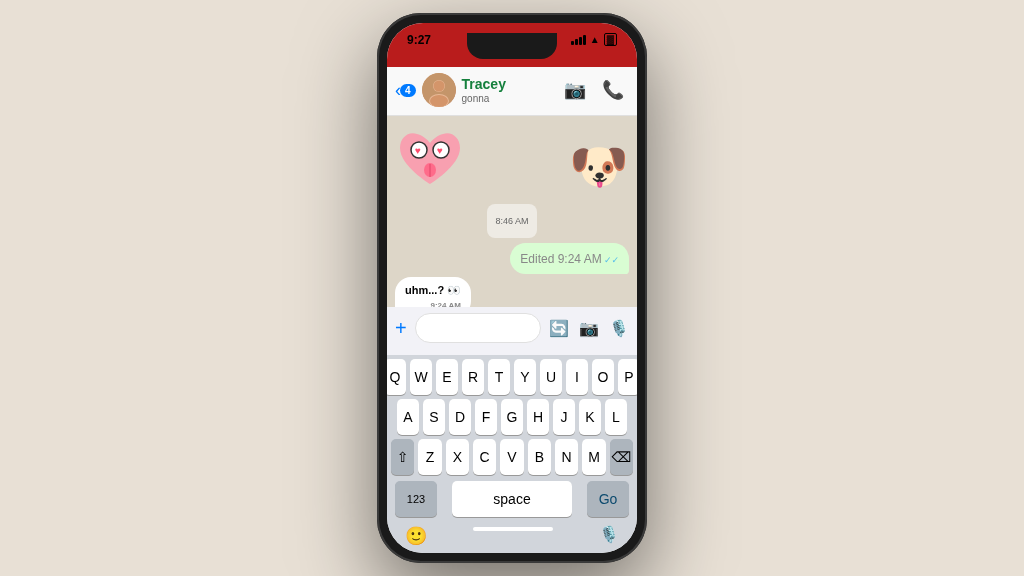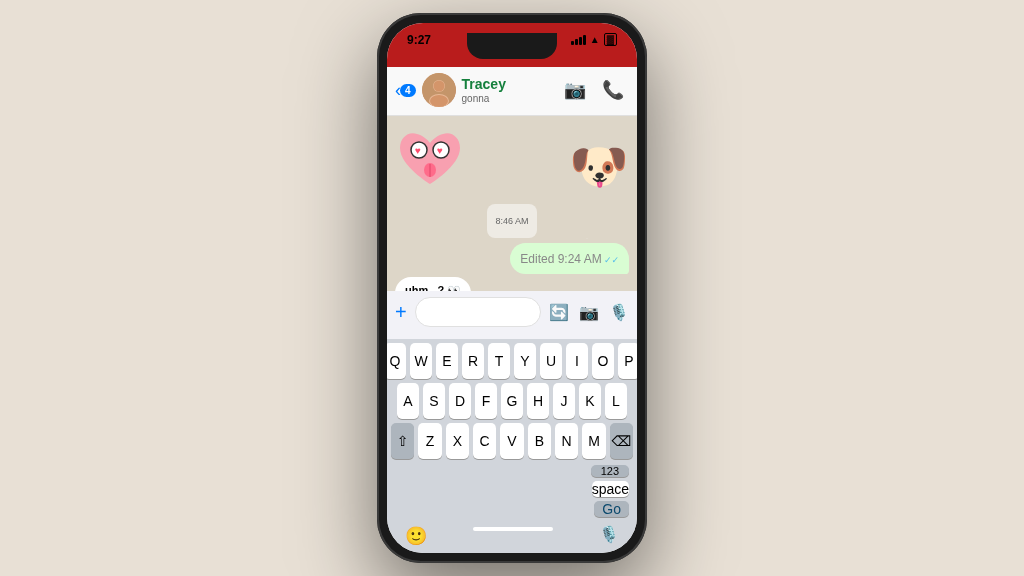--- a/index.html
+++ b/index.html
@@ -326,24 +326,23 @@
       color: #000;
     }
 
     .key-wide { max-width: none; padding: 0 10px; }
     .key-space { flex: 3; max-width: 120px; background: #fff; }
     .key-go { background: #adb5bd; color: #0c4a6e; padding: 0 8px; }
 
     .keyboard-bottom-row {
       display: flex;
       justify-content: space-between;
-      align-items: flex-end;
+      align-items: flex-start;
       padding: 2px 4px;
       gap: 4px;
-      flex-direction: column;
     }
 
     .bottom-bar {
       background: #fff;
       height: 4px;
       width: 80px;
       border-radius: 2px;
       margin: 4px auto 0;
     }
 

